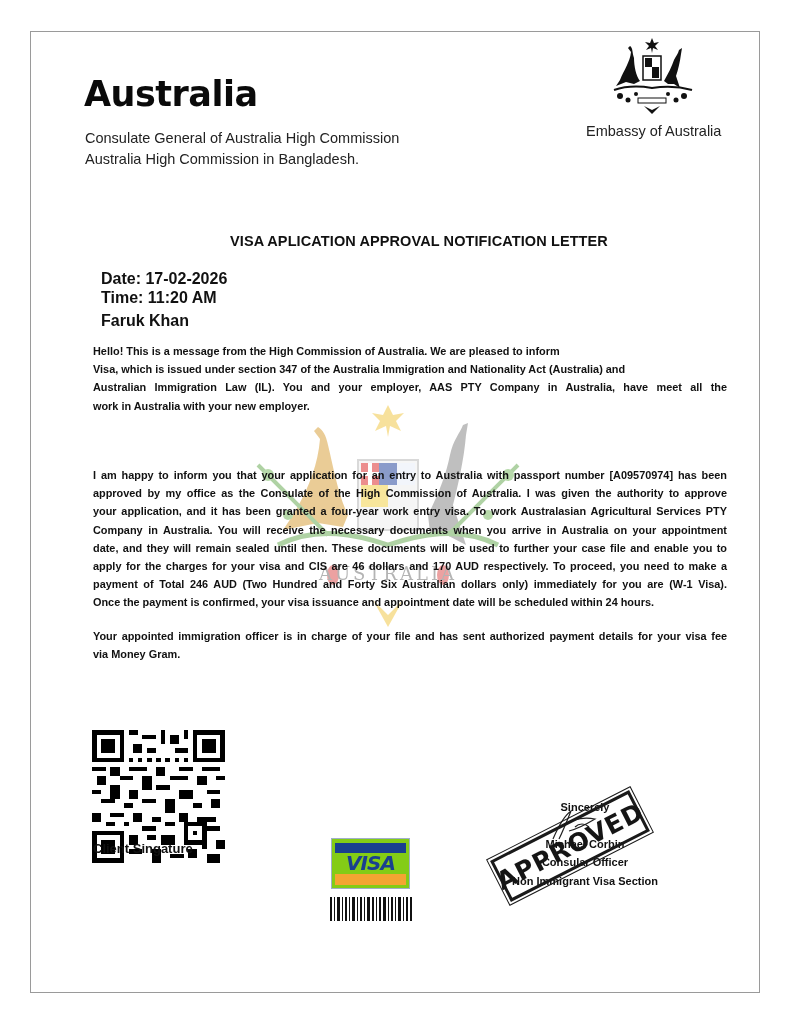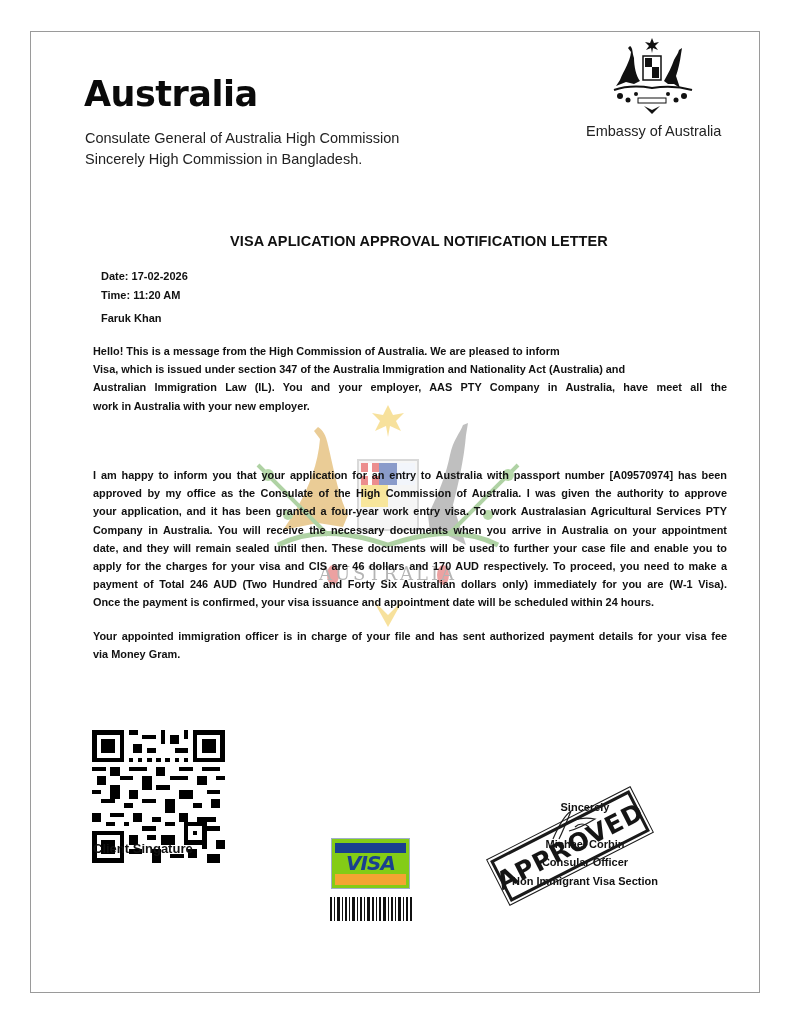--- a/index.html
+++ b/index.html
@@ -4,21 +4,21 @@
 <style>
   html, body { margin: 0; padding: 0; background: #ffffff; }
   body { width: 791px; height: 1024px; position: relative; overflow: hidden; font-family: "DejaVu Sans", sans-serif; color: #111; }
   .page { position: absolute; left: 30px; top: 31px; width: 730px; height: 962px; border: 1px solid #9a9a9a; box-sizing: border-box; background: #fff; }
   .title-big { position: absolute; left: 84px; top: 74px; font-family: "DejaVu Sans", sans-serif; font-weight: bold; font-size: 35px; letter-spacing: -0.5px; color: #0a0a0a; }
   .sub1 { position: absolute; left: 85px; top: 130px; font-family: "Liberation Sans", sans-serif; font-size: 14.5px; color: #222; }
   .sub2 { position: absolute; left: 85px; top: 151px; font-family: "Liberation Sans", sans-serif; font-size: 14.5px; color: #222; }
   .crest-top { position: absolute; left: 606px; top: 36px; width: 92px; height: 78px; }
   .embassy { position: absolute; left: 586px; top: 123px; font-family: "Liberation Sans", sans-serif; font-size: 14.5px; color: #222; }
   .letter-title { position: absolute; left: 230px; top: 233px; font-family: "Liberation Sans", sans-serif; font-weight: bold; font-size: 14.5px; color: #111; letter-spacing: 0.1px; }
-  .meta { position: absolute; left: 93px; font-family: "Liberation Sans", sans-serif; font-weight: bold; font-size: 11px; color: #111; padding-left: 8px; }
+  .meta { position: absolute; left: 93px; font-family: "Liberation Sans", sans-serif; font-weight: bold; font-size: 16px; color: #111; padding-left: 8px; }
   .body { position: absolute; left: 93px; width: 634px; font-family: "Liberation Sans", sans-serif; font-weight: bold; font-size: 10.9px; line-height: 18.2px; color: #111; }
   .line { display: block; white-space: nowrap; }
   .jline { display: block; text-align: justify; text-align-last: justify; white-space: normal; }
   .watermark { position: absolute; left: 238px; top: 405px; width: 300px; height: 225px; opacity: 0.55; }
   .qr { position: absolute; left: 92px; top: 730px; width: 133px; height: 133px; }
   .client-sig { position: absolute; left: 93px; top: 841px; font-family: "Liberation Sans", sans-serif; font-weight: bold; font-size: 13px; }
   .visa-card { position: absolute; left: 331px; top: 838px; width: 79px; height: 51px; border: 1px solid #9fb0c8; box-sizing: border-box; background: #84cc16; }
   .visa-blue { position: absolute; left: 3px; top: 4px; width: 71px; height: 10px; background: #1a3f8f; }
   .visa-gold { position: absolute; left: 3px; top: 35px; width: 71px; height: 11px; background: #f4a532; }
   .visa-text { position: absolute; left: 0; width: 77px; top: 12px; text-align: center; font-family: "DejaVu Sans", sans-serif; font-weight: bold; font-style: italic; font-size: 20px; color: #1a3f8f; letter-spacing: -1px; }
@@ -28,21 +28,21 @@
   .stamp { position: absolute; left: 492px; top: 823px; width: 150px; height: 40px; border: 3px solid #1a1a1a; outline: 1.5px solid #1a1a1a; outline-offset: 2px; transform: rotate(-27deg); transform-origin: center; display: flex; align-items: center; justify-content: center; background: transparent; }
   .stamp span { font-family: "DejaVu Sans", sans-serif; font-weight: bold; font-size: 25px; color: #151515; letter-spacing: 1px; }
 </style>
 </head>
 <body>
 
 <div class="page"></div>
 
 <div class="title-big">Australia</div>
 <div class="sub1">Consulate General of Australia High Commission</div>
-<div class="sub2">Sincerely High Commission in Bangladesh.</div>
+<div class="sub2">Australia High Commission in Bangladesh.</div>
 
 <svg class="crest-top" viewBox="0 0 92 78">
   <polygon points="46,2 48,7 53,6 49,10 52,14 47,12 46,17 45,12 40,14 43,10 39,6 44,7" fill="#111"></polygon>
   <rect x="37" y="20" width="18" height="24" fill="#fff" stroke="#111" stroke-width="1.5"></rect>
   <rect x="39" y="22" width="7" height="9" fill="#111"></rect>
   <rect x="46" y="31" width="7" height="11" fill="#111"></rect>
   <path d="M34 45 C30 40 28 30 28 22 C26 16 27 12 24 10 L22 12 L25 16 C24 26 18 34 14 44 L10 50 L20 46 L28 48 Z" fill="#111"></path>
   <path d="M58 45 C62 38 66 30 68 24 C70 20 72 18 73 14 L76 12 L75 18 C74 26 72 34 70 40 L74 52 L68 48 L62 48 Z" fill="#111"></path>
   <path d="M8 54 C20 50 34 50 46 52 C58 50 72 50 86 54" stroke="#111" stroke-width="2" fill="none"></path>
   <circle cx="14" cy="60" r="3" fill="#111"></circle>

